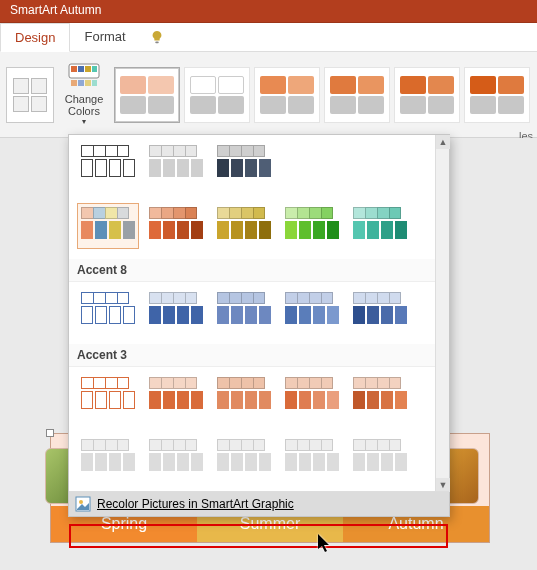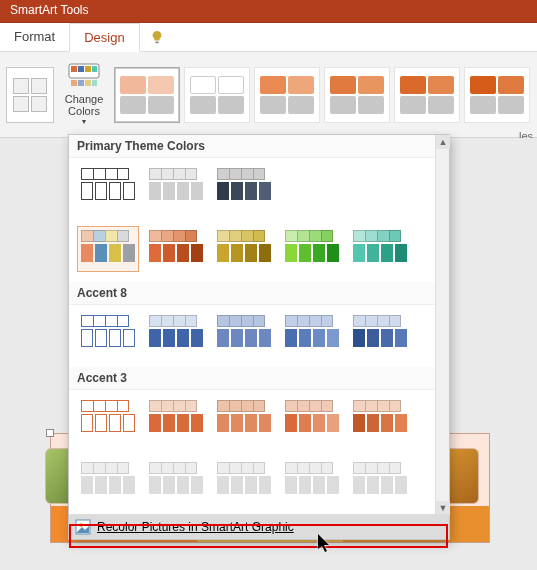--- a/index.html
+++ b/index.html
@@ -56,25 +56,25 @@
   
   .cd-footer { border-top: 1px solid #ddd; padding: 4px 6px; display: flex; align-items: center; gap: 6px; background: #dcdcdc; font-size: 12px; cursor: pointer; position: relative; }
   .cd-footer .ficon { width: 16px; height: 16px; }
   .highlight-red { position: absolute; border: 2px solid #d00; pointer-events: none; }
   .cursor { position: absolute; width: 14px; height: 20px; }
   .cursor svg { filter: drop-shadow(0 0 1px #fff); }
 </style>
 </head>
 <body>
 
-<div class="title-context">SmartArt Tools</div>
+<div class="title-context">SmartArt Autumn</div>
 
 <div class="tab-row">
+  <div class="tab active">Design</div>
   <div class="tab">Format</div>
-  <div class="tab active">Design</div>
   <div class="tell-me">
     <svg class="bulb" viewBox="0 0 16 16">
         <path fill="#c9a836" d="M8 1a5 5 0 0 0-3 9v2h6v-2a5 5 0 0 0-3-9z"></path>
         <rect fill="#888" x="6" y="13" width="4" height="2" rx="1"></rect>
       </svg>
   </div>
 </div>
 
 <div class="ribbon">
   <div class="layout-gallery">
@@ -152,21 +152,20 @@
       </div>
   </div>
 </div>
 
 <div class="color-dropdown" id="color-dropdown">
   <div class="cd-scroll">
     <div class="arrow">▲</div>
     <div class="arrow dn">▼</div>
   </div>
   <div id="cd-body">
-      <div class="cd-section-label">Primary Theme Colors</div>
       <div class="cd-row">
         <div class="swatch outline">
           <div class="top">
             <i></i>
             <i></i>
             <i></i>
             <i></i>
           </div>
           <div class="bot">
             <i></i>

